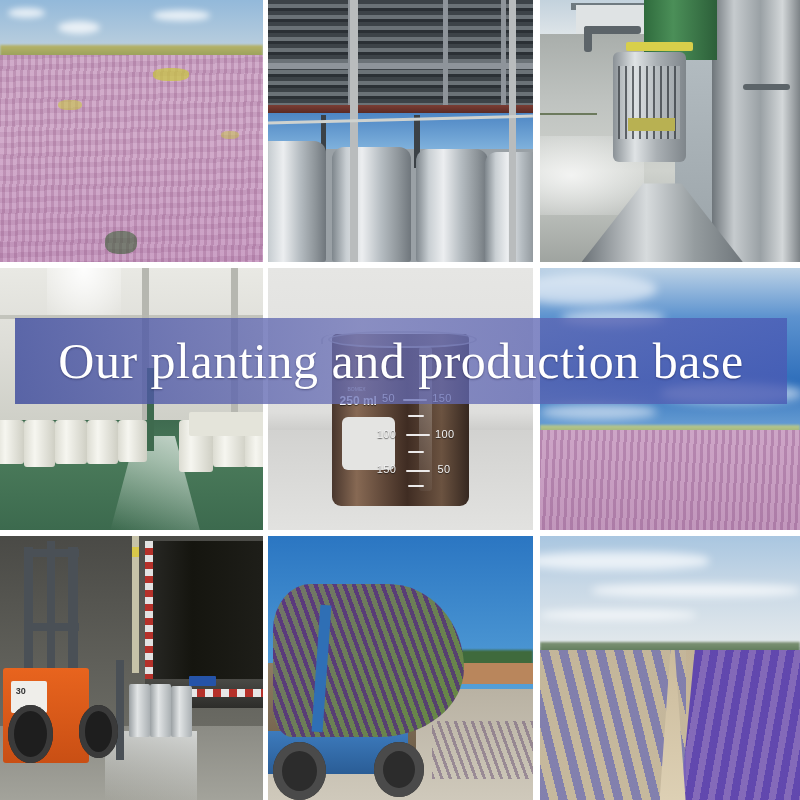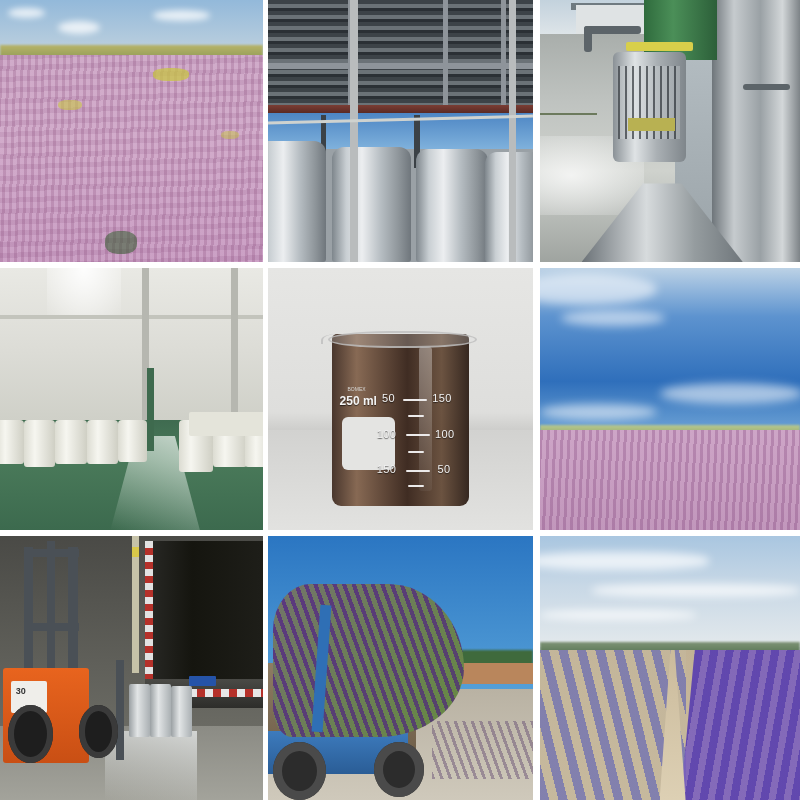--- a/index.html
+++ b/index.html
@@ -427,15 +427,18 @@
         <div class="soil"></div>
         <div class="rowsL"></div>
         <div class="rowsR"></div>
         <div class="path"></div>
       </div>
 
     </div>
 
   </div>
 
+  <div class="banner">
+    <div class="banner-text">Our planting and production base</div>
+  </div>
 
 
 </div>
 
 </body></html>

